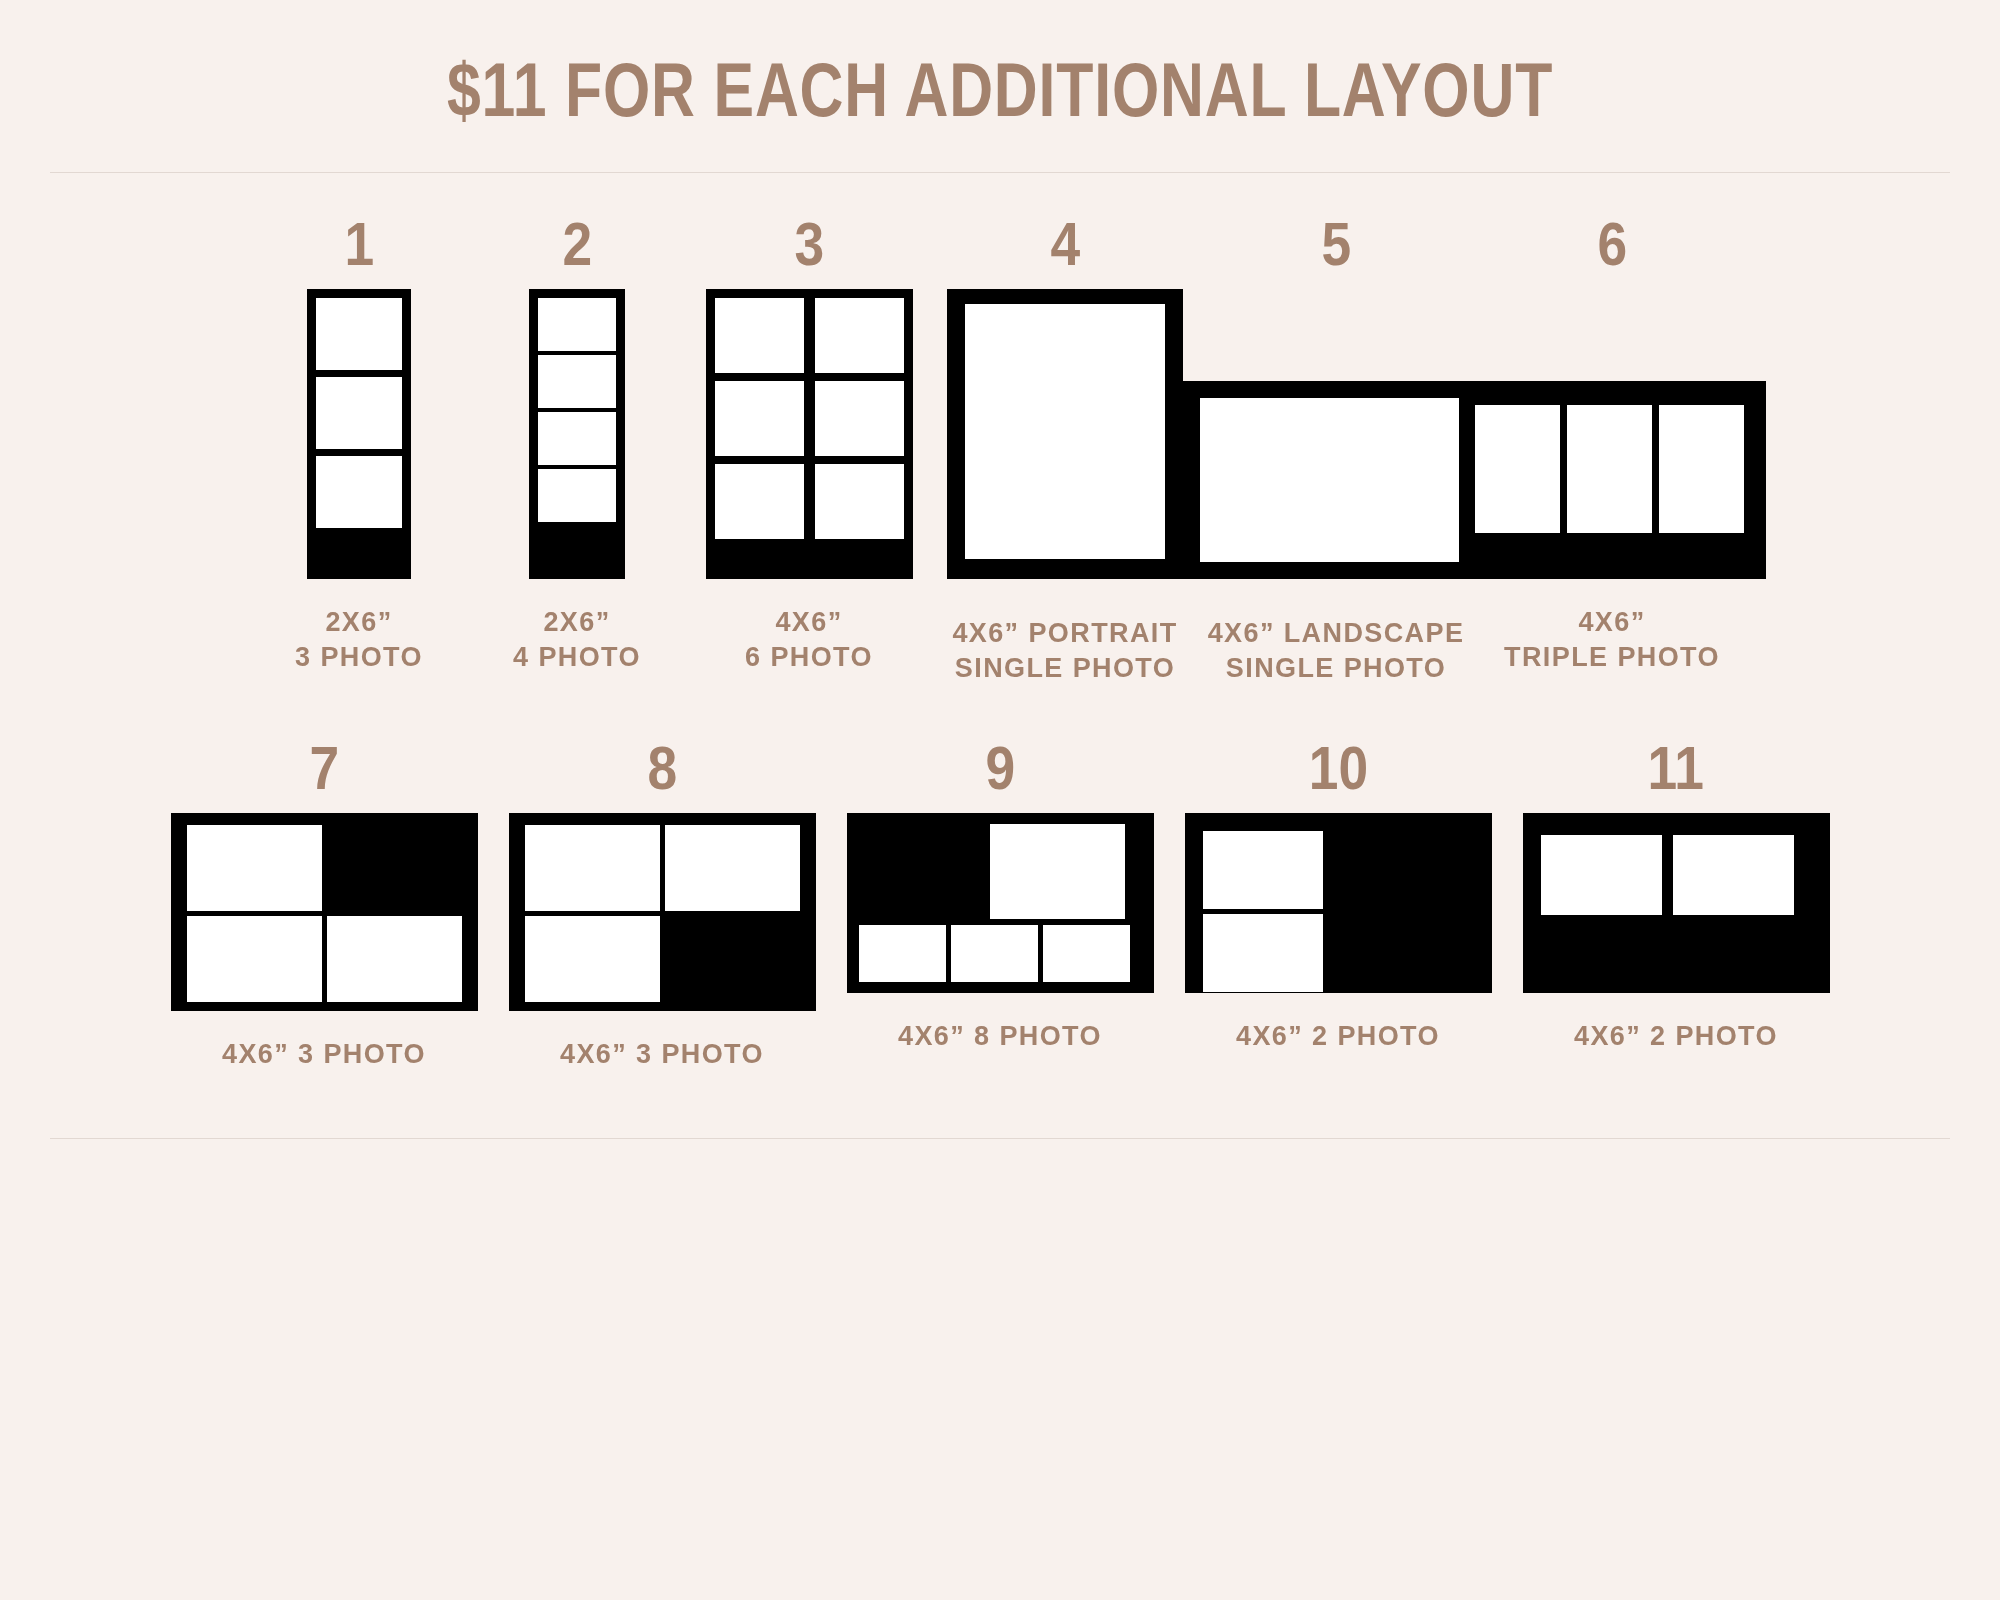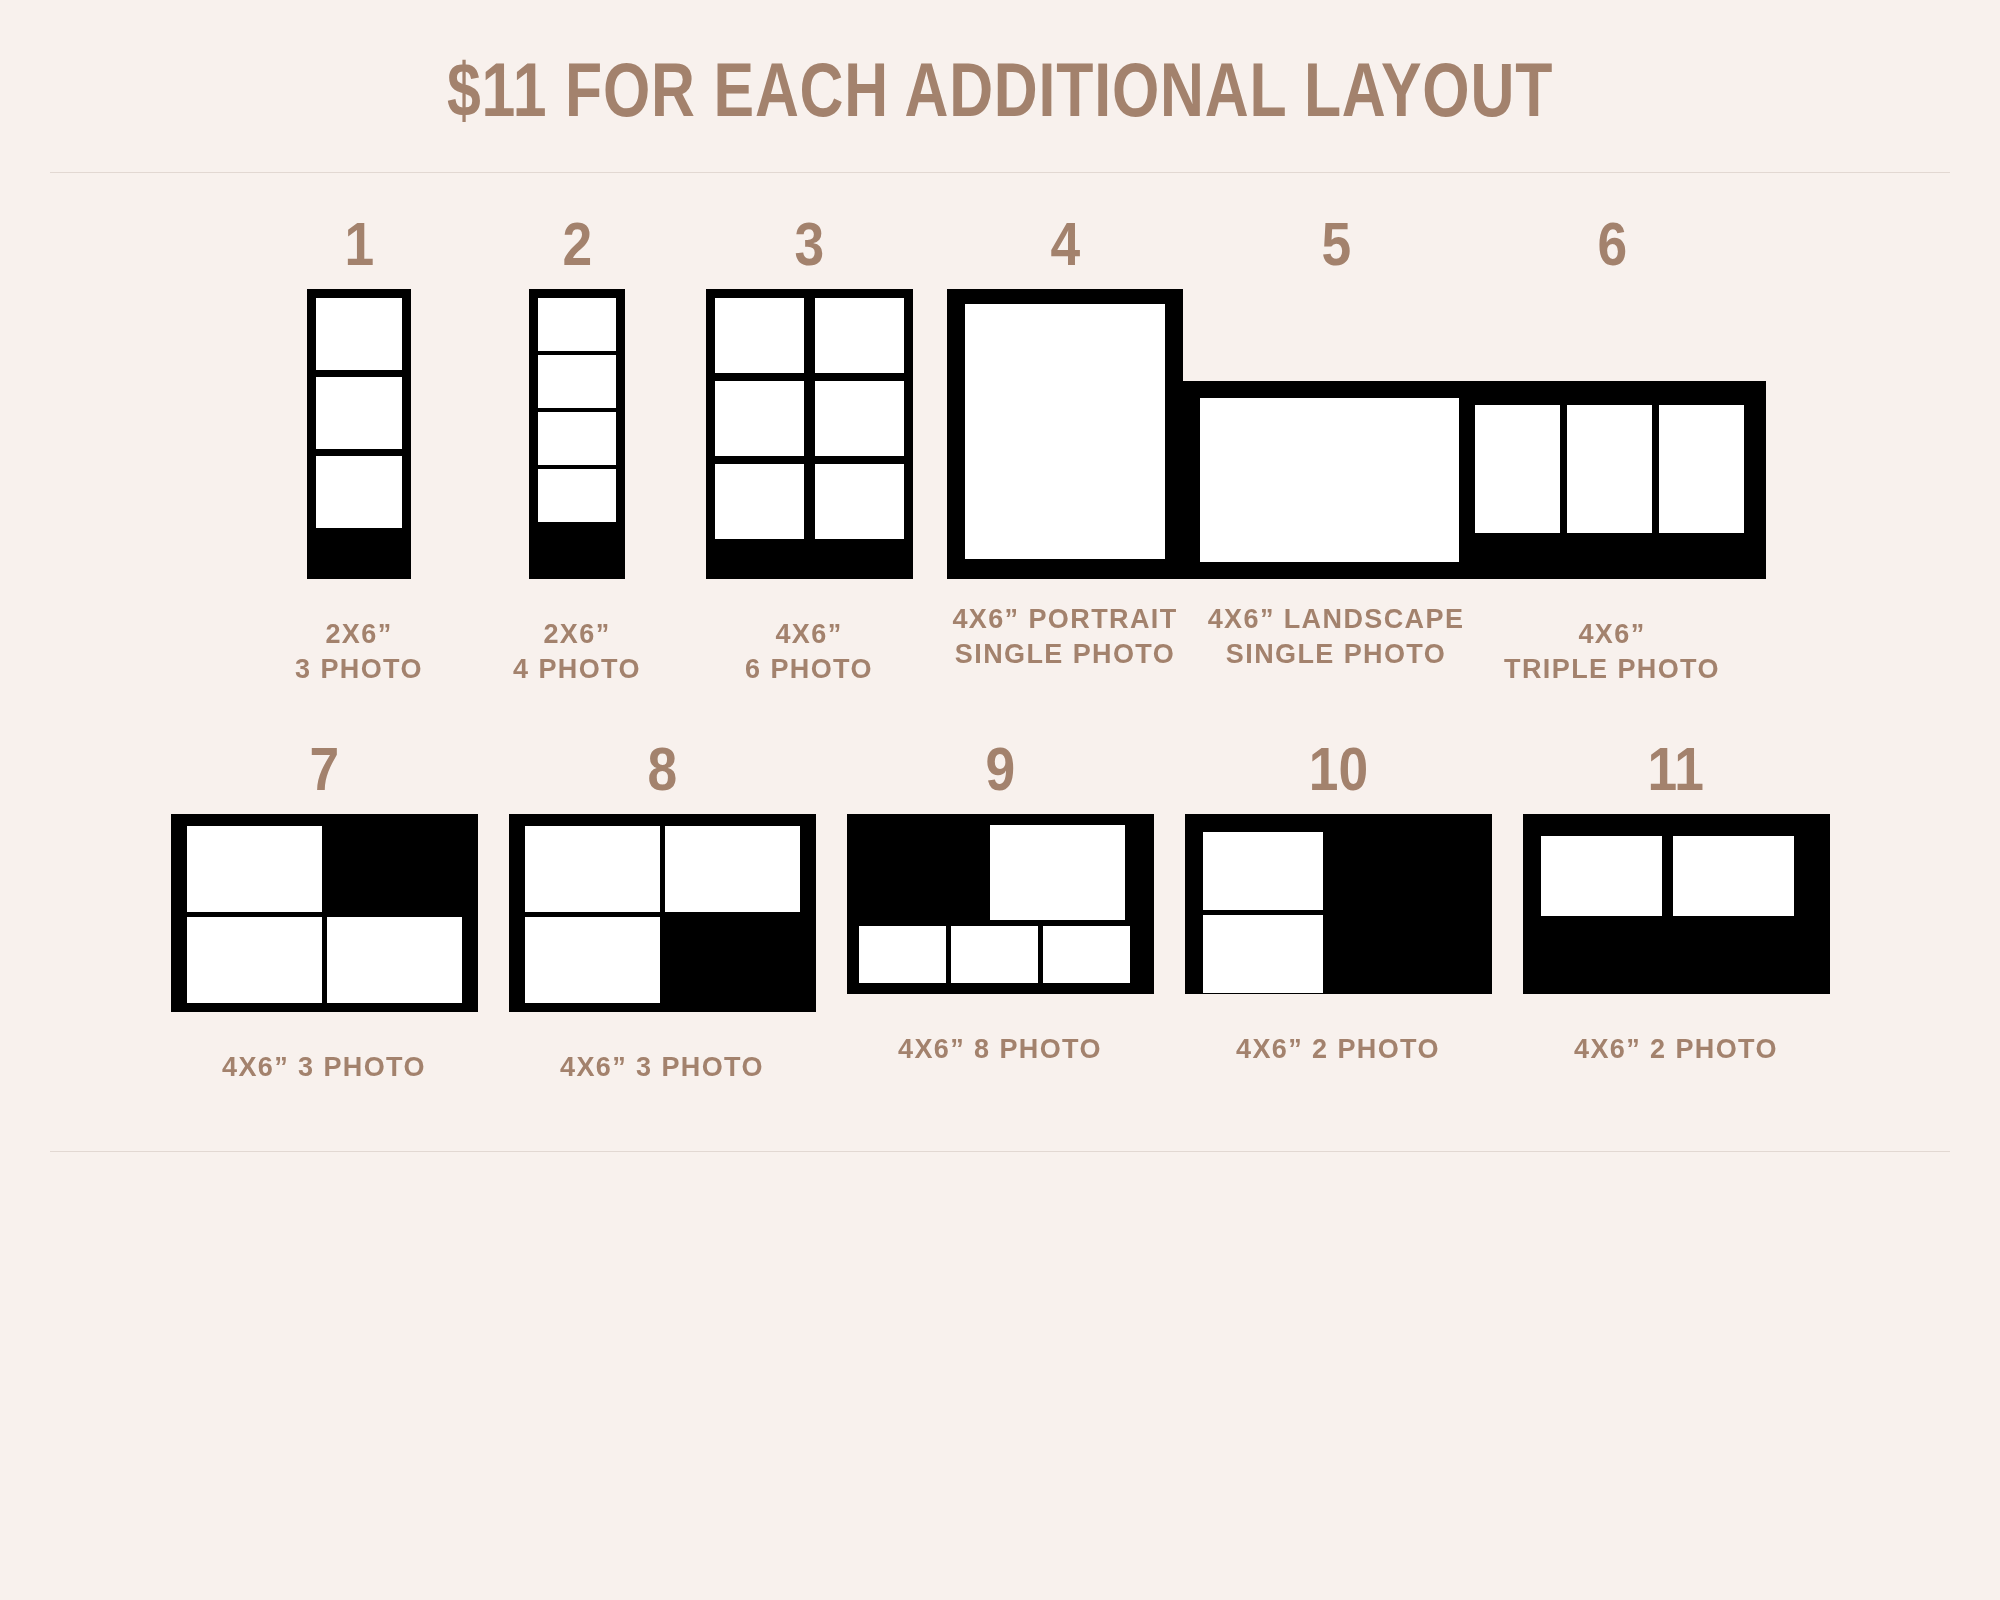--- a/index.html
+++ b/index.html
@@ -89,24 +89,24 @@
   }
 
   .card-label {
     color: #a3826d;
     font-family: "Liberation Sans Narrow", "Liberation Sans", sans-serif;
     font-weight: bold;
     font-size: 27px;
     line-height: 1.28;
     letter-spacing: 1.4px;
     text-align: center;
-    margin-top: 38px;
+    margin-top: 26px;
     white-space: pre-line;
   }
-  .card-label.single { margin-top: 23px; }
+  .card-label.single { margin-top: 37px; }
 
   
   .footer-note {
     text-align: center;
     color: #5c3a22;
     font-size: 45px;
     font-family: "Liberation Sans", sans-serif;
     padding-top: 58px;
   }
 

